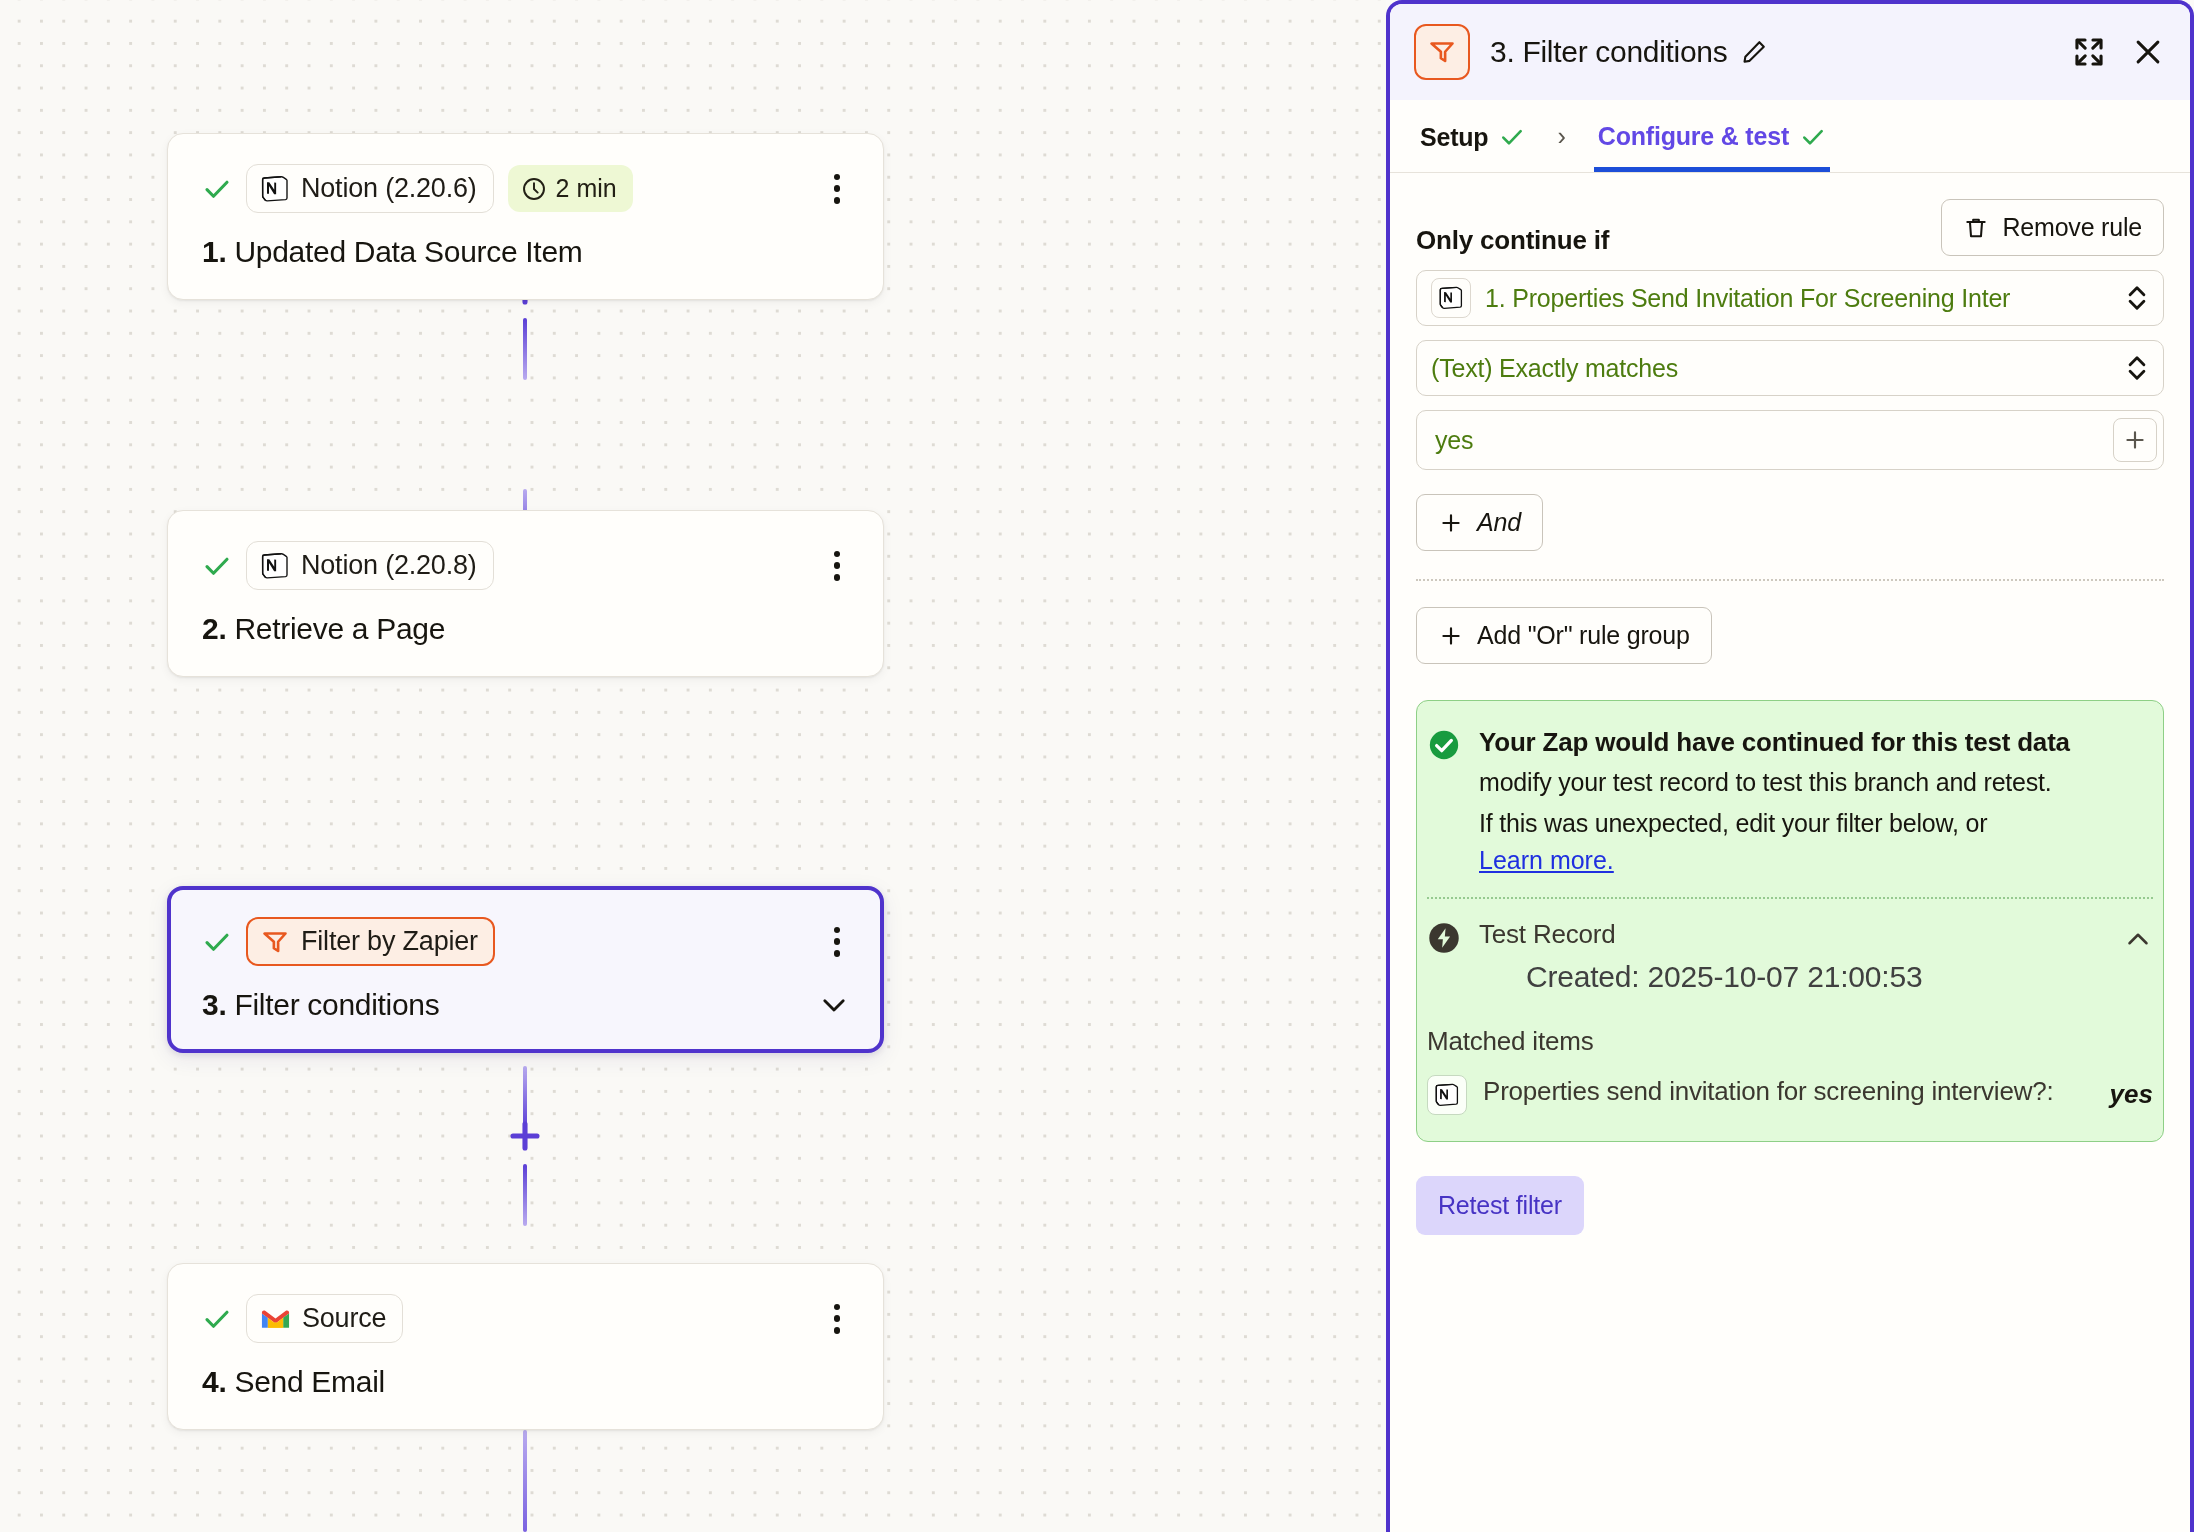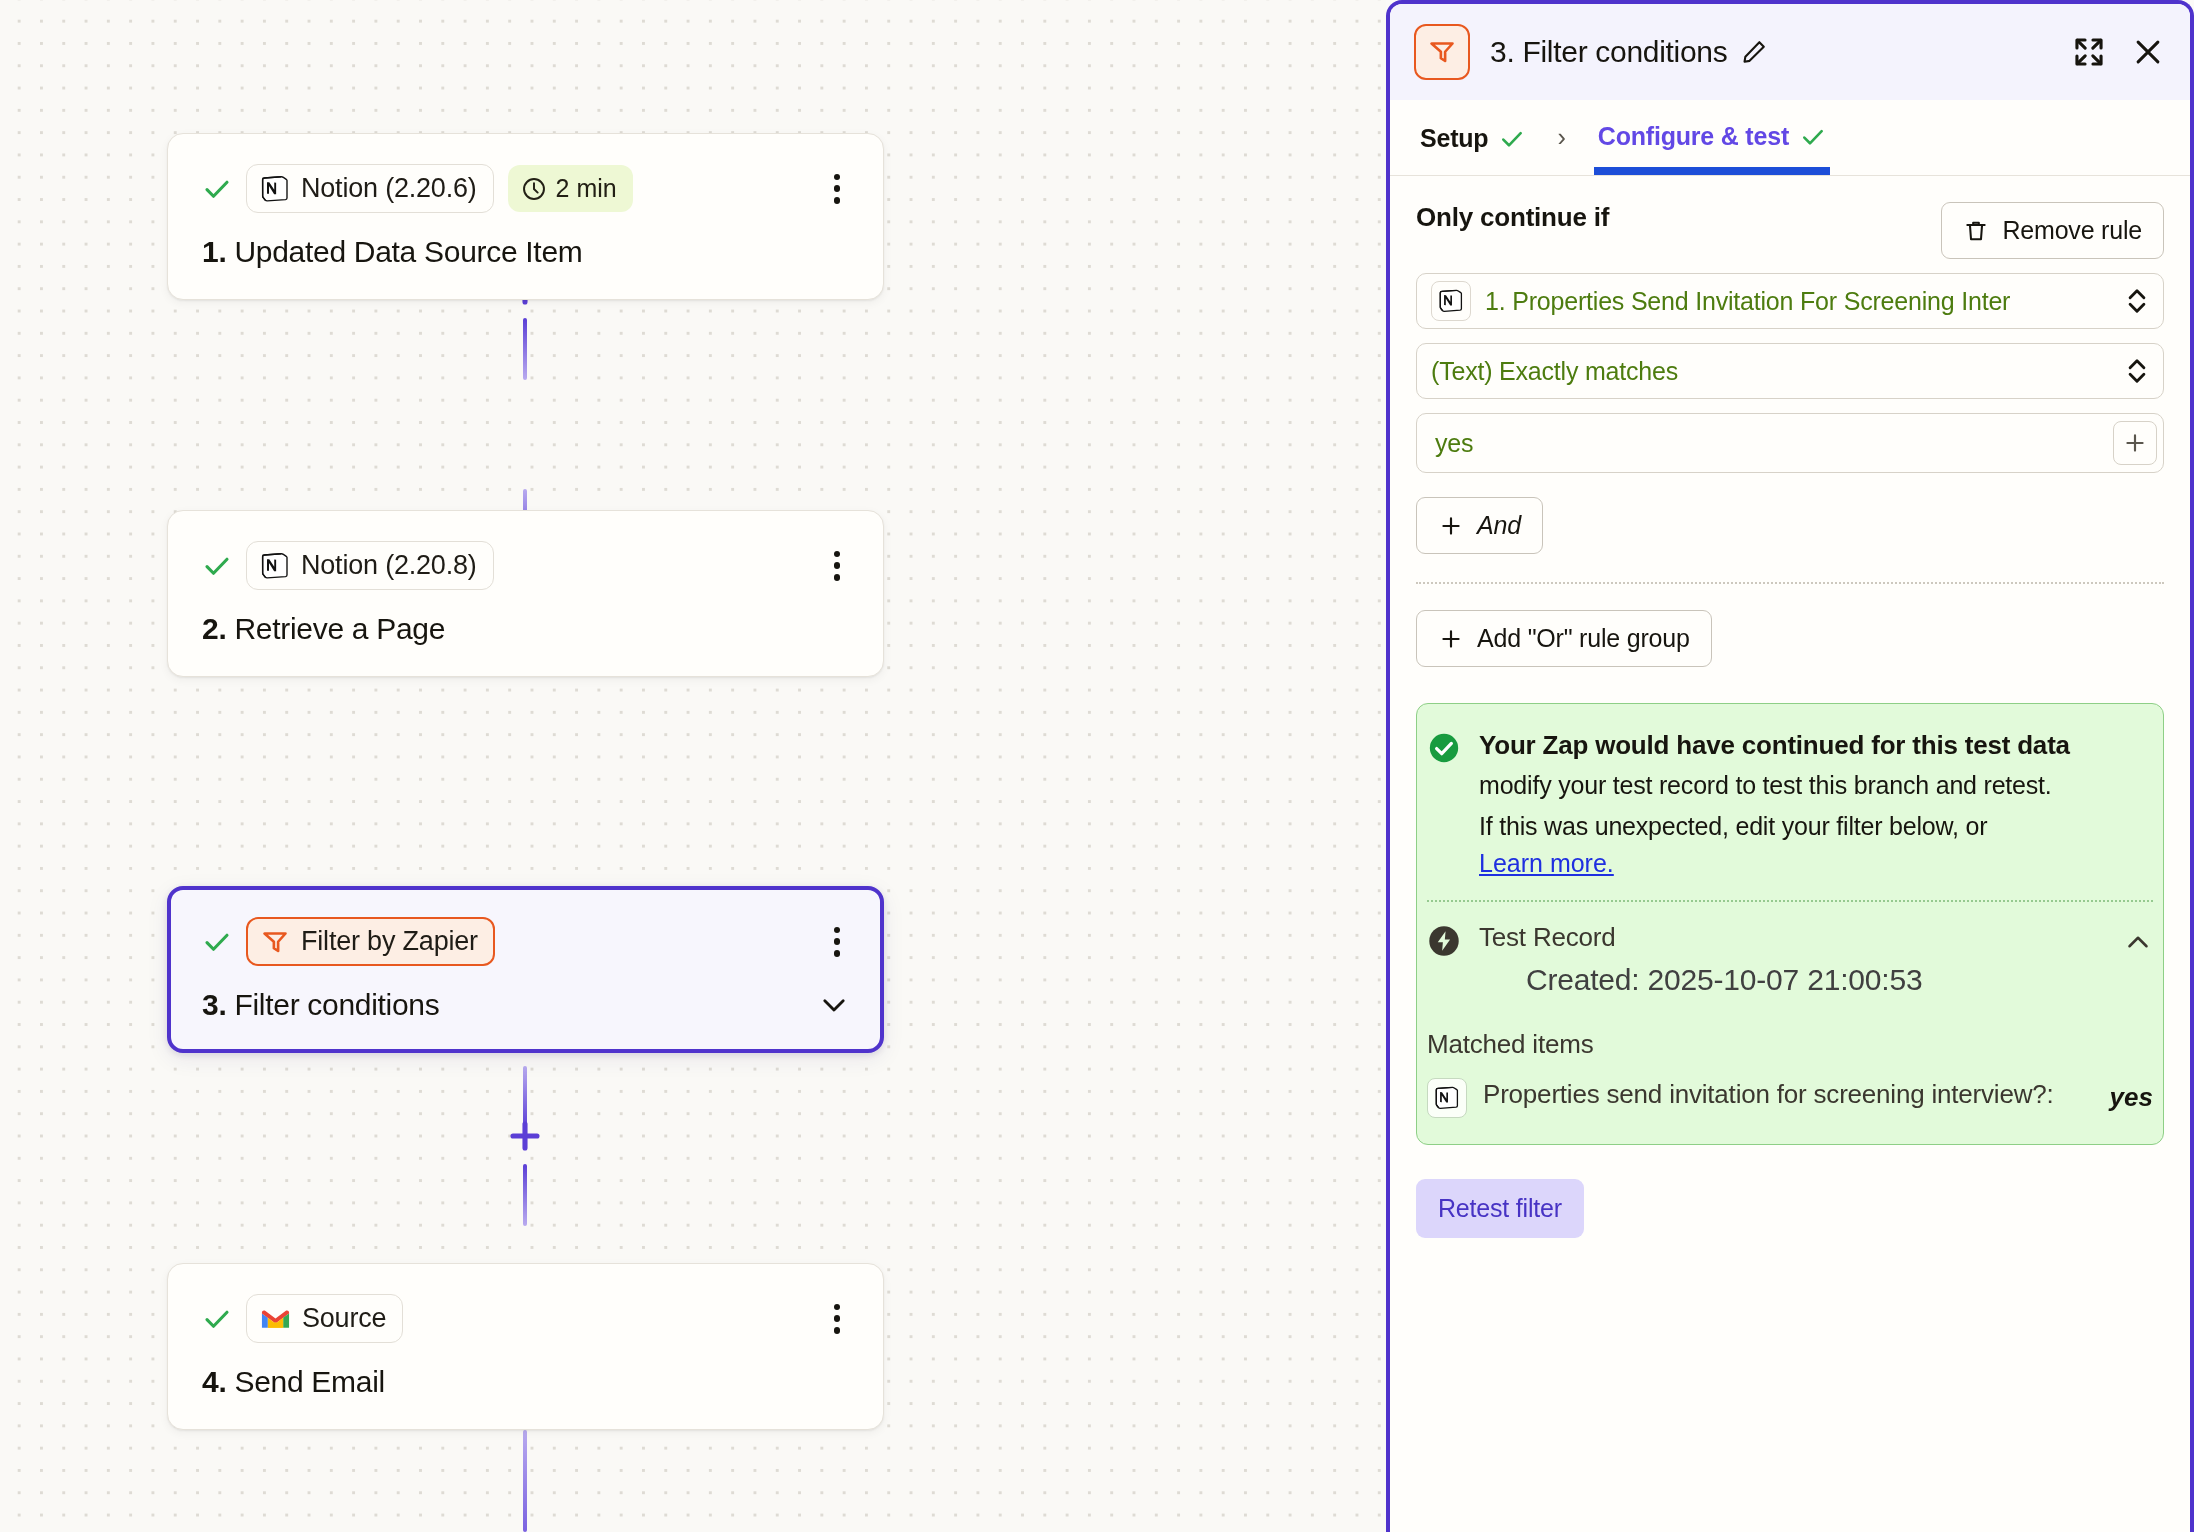--- a/index.html
+++ b/index.html
@@ -116,27 +116,27 @@
     flex: 0 0 auto; display: flex; align-items: center; gap: 20px;
     padding: 0 26px; border-bottom: 1px solid #e7e3db; background: #fffefb;
   }
   .tab {
     display: flex; align-items: center; gap: 11px;
     font-size: 25px; font-weight: 700; color: #17150f;
     padding: 22px 4px 20px; cursor: pointer;
     letter-spacing: -0.2px;
     justify-content: space-between;
   }
-  .tab.active { color: #6248e5; border-bottom: 8px solid #1d4ed8; padding-bottom: 16px; }
+  .tab.active { color: #6248e5; border-bottom: 5px solid #1d4ed8; padding-bottom: 16px; }
   .tab-sep { color: #5a564d; font-size: 25px; padding: 0 8px; }
 
   .panel-body { flex: 1 1 auto; overflow: hidden; padding: 0 26px; }
 
   .rule-head {
-    display: flex; align-items: flex-start; justify-content: space-between;
+    display: flex; align-items: flex-end; justify-content: space-between;
     padding: 26px 0 14px;
   }
   .rule-head-label { font-size: 26px; font-weight: 700; color: #17150f; letter-spacing: -0.2px; }
   .btn-outline {
     display: inline-flex; align-items: center; gap: 13px;
     border: 1px solid #c9c4ba; background: #fffefb; border-radius: 9px;
     padding: 13px 21px; font-size: 25px; color: #17150f; cursor: pointer;
     letter-spacing: -0.2px; font-family: inherit;
   }
   .field {

